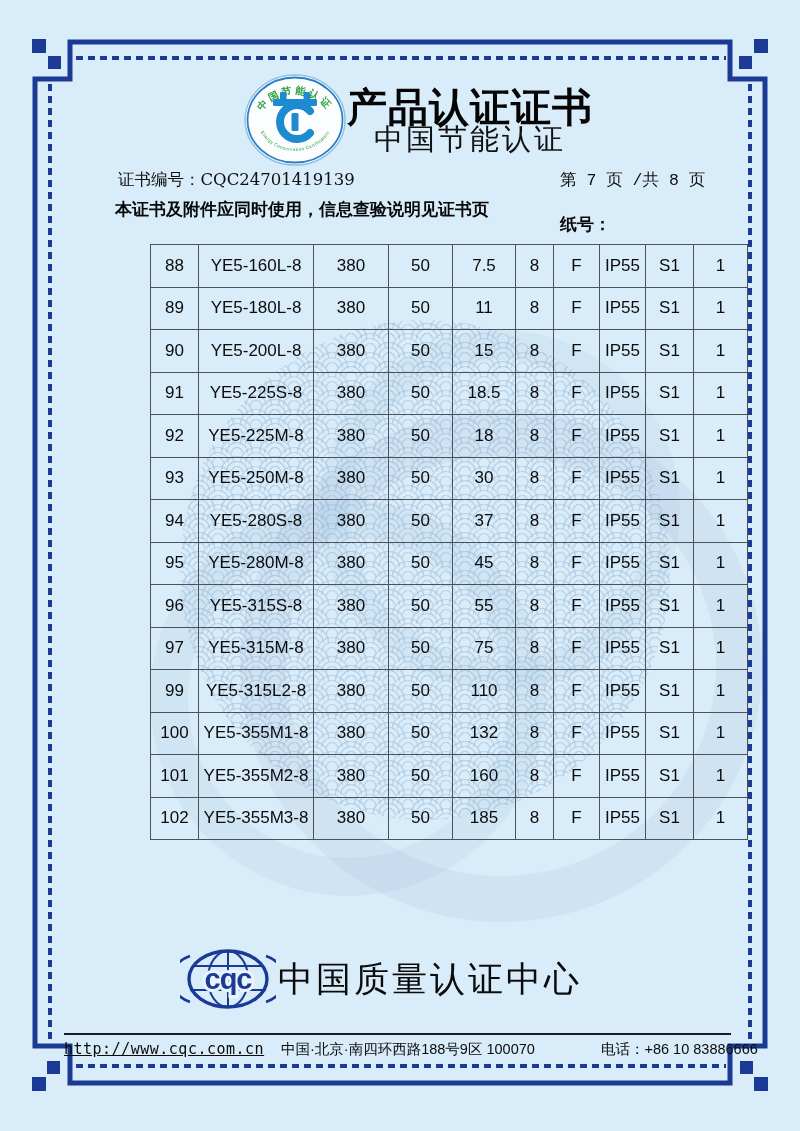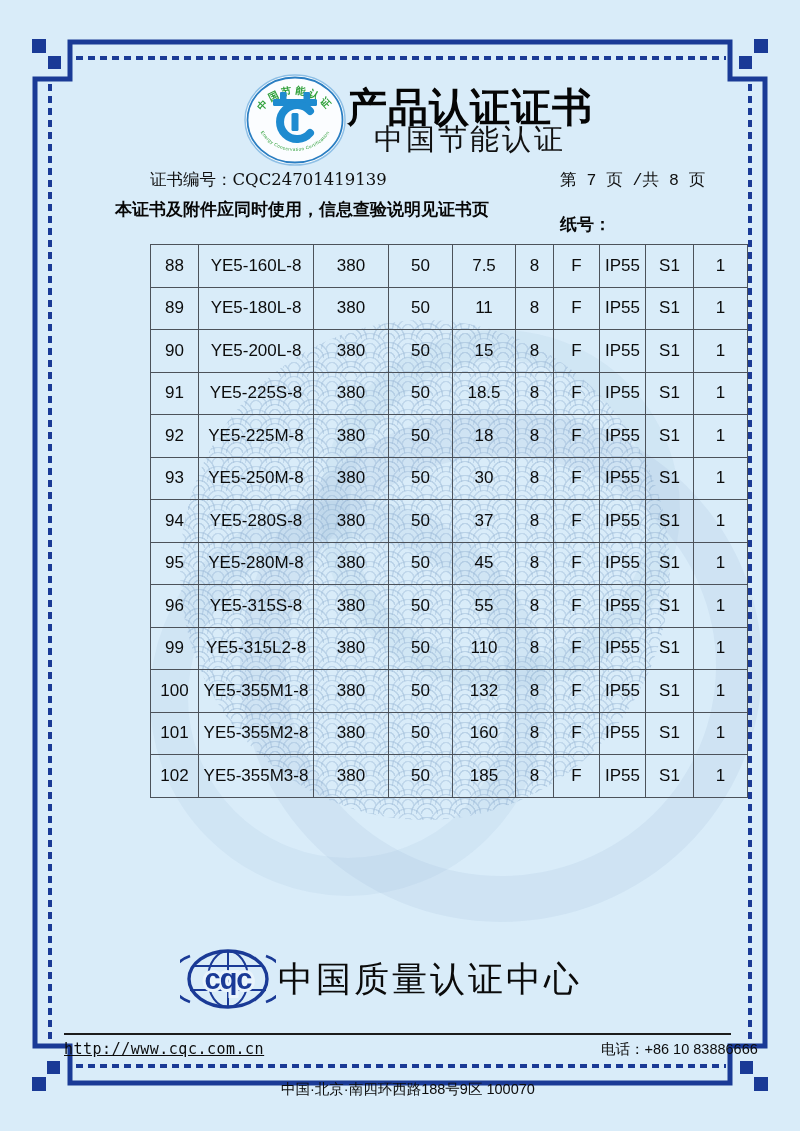--- a/index.html
+++ b/index.html
@@ -28,42 +28,42 @@
   .r2{left:150px;top:500px;width:320px;height:320px;border:38px solid rgba(140,172,206,.11);}
   .r3{left:320px;top:330px;width:300px;height:300px;border:30px solid rgba(140,172,206,.10);}
 
   
   .logo-top{left:244px;top:74px;width:102px;height:92px;z-index:6;}
   .title{left:470px;top:80px;transform:translateX(-50%);font-size:40px;font-weight:bold;
          letter-spacing:1px;white-space:nowrap;z-index:6;color:#050505;}
   .subtitle{left:470px;top:120px;transform:translateX(-50%);font-size:29px;font-weight:normal;
          letter-spacing:3px;white-space:nowrap;z-index:6;color:#111;}
   .meta-serif{font-family:"DejaVu Serif","Liberation Serif",serif;font-size:16.5px;color:#101010;z-index:6;white-space:nowrap;}
-  .cert-line{left:118px;top:169px;margin-left:32px;}
+  .cert-line{left:118px;top:169px;}
   .page-ind{left:560px;top:169px;font-family:Liberation Mono, monospace;}
   .note-line{left:115px;top:198px;font-size:17px;font-weight:bold;z-index:6;white-space:nowrap;color:#070707;}
   .paper-line{left:560px;top:213px;font-size:17px;font-weight:bold;z-index:6;color:#070707;}
 
   
   .spec-table{left:150px;top:244px;z-index:4;border-collapse:collapse;table-layout:fixed;width:597px;}
   .spec-table td{
     border:1.5px solid #4c525a;text-align:center;vertical-align:middle;
     height:41.5px;font-size:17px;color:#0c0c0c;padding:0;overflow:hidden;white-space:nowrap;
   }
   .spec-table tr.bold td{font-weight:normal;}
 
   
   .globe{left:180px;top:940px;z-index:6;}
   .org-name{left:278px;top:956px;font-size:35px;letter-spacing:3px;white-space:nowrap;color:#0b0b0b;z-index:6;}
 
   
   .rule{left:64px;top:1033px;width:667px;height:1.6px;background:#1c1c1c;z-index:6;}
   .web{left:64px;top:1040px;font-family:"DejaVu Sans Mono","Liberation Mono",monospace;
        font-size:15px;letter-spacing:.5px;color:#0c0c0c;z-index:6;white-space:nowrap;text-decoration:underline;}
-  .addr{left:281px;top:1040px;font-size:14.5px;color:#0c0c0c;z-index:6;white-space:nowrap;margin-top:40px;}
+  .addr{left:281px;top:1040px;font-size:14.5px;color:#0c0c0c;z-index:6;white-space:nowrap;}
   .phone{left:601px;top:1040px;font-size:14.5px;color:#0c0c0c;z-index:6;white-space:nowrap;}
 </style>
 </head>
 <body>
 
 <div class="page">
 
   <div class="abs wm"></div>
   <div class="abs wm-ring r1"></div>
   <div class="abs wm-ring r2"></div>
@@ -235,20 +235,32 @@
           <td>380</td>
           <td>50</td>
           <td>55</td>
           <td>8</td>
           <td>F</td>
           <td>IP55</td>
           <td>S1</td>
           <td>1</td>
         </tr>
         <tr>
+          <td>97</td>
+          <td>YE5-315M-8</td>
+          <td>380</td>
+          <td>50</td>
+          <td>75</td>
+          <td>8</td>
+          <td>F</td>
+          <td>IP55</td>
+          <td>S1</td>
+          <td>1</td>
+        </tr>
+        <tr>
           <td>99</td>
           <td>YE5-315L2-8</td>
           <td>380</td>
           <td>50</td>
           <td>110</td>
           <td>8</td>
           <td>F</td>
           <td>IP55</td>
           <td>S1</td>
           <td>1</td>

